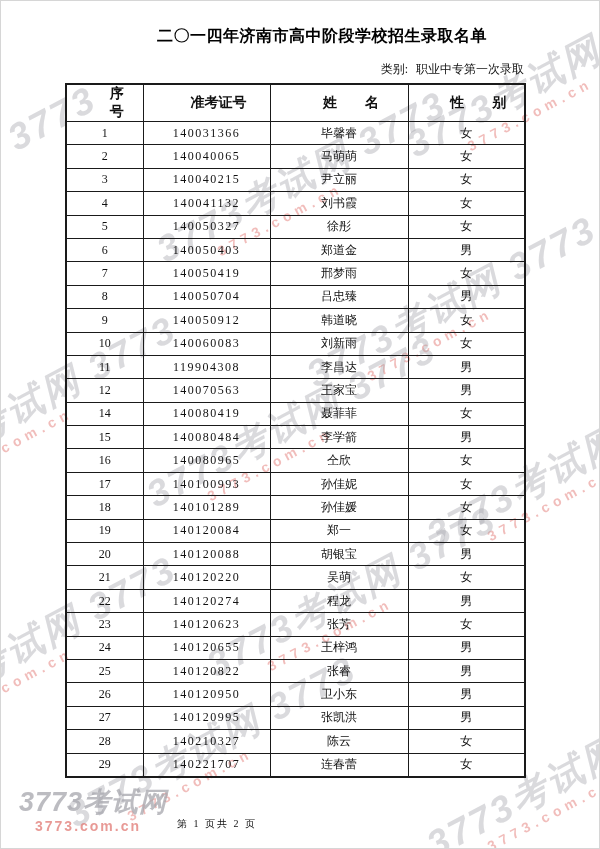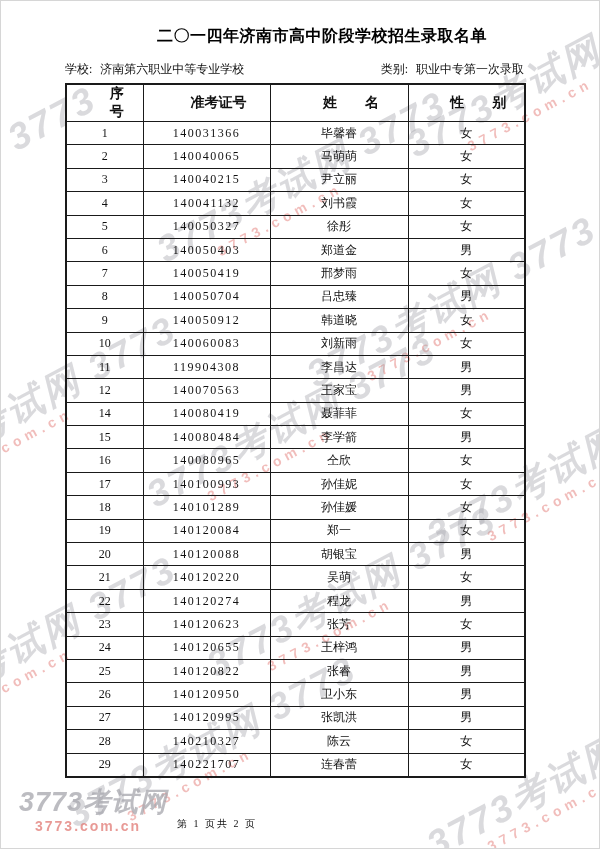--- a/index.html
+++ b/index.html
@@ -152,24 +152,20 @@
   <div class="site-logo">
     <div class="logo-main">3773考试网</div>
     <div class="logo-sub">3773.com.cn</div>
   </div>
 
   <div class="content">
 
     <h1 class="doc-title">二〇一四年济南市高中阶段学校招生录取名单</h1>
 
     <div class="meta-row">
-      <span class="grp">
-        <span class="lbl">学校:</span>
-        <span>济南第六职业中等专业学校</span>
-      </span>
       <span class="grp grp-right">
         <span class="lbl">类别:</span>
         <span>职业中专第一次录取</span>
       </span>
     </div>
 
     <table class="roster">
       <colgroup>
         <col style="width:77px">
         <col style="width:127px">

